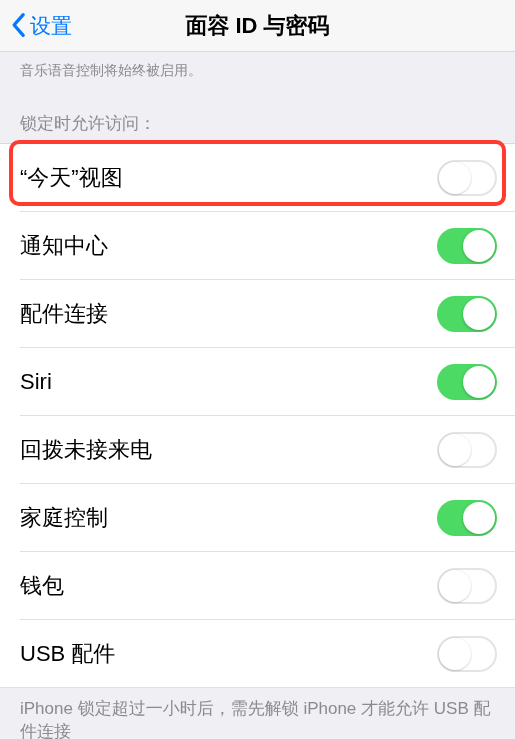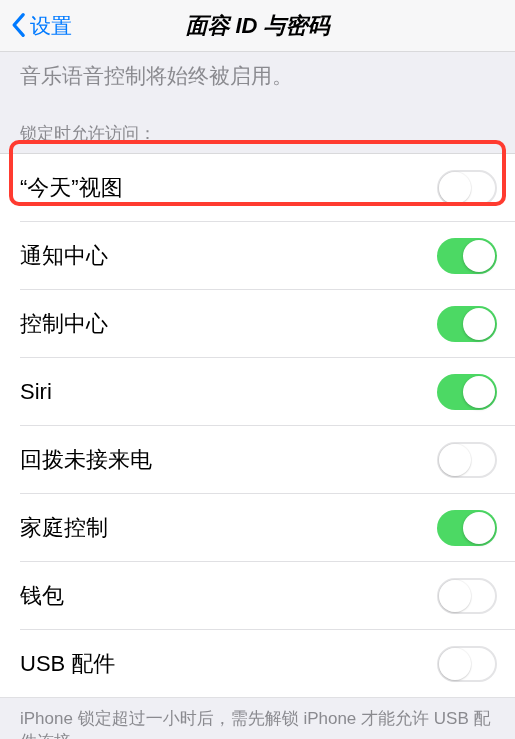--- a/index.html
+++ b/index.html
@@ -35,26 +35,25 @@
       height: 26px;
       margin-right: 4px;
     }
     .title {
       position: absolute;
       left: 50%;
       transform: translateX(-50%);
       font-size: 22px;
       font-weight: 600;
       color: #000;
-      font-style: italic;
     }
     .truncated {
       padding: 10px 20px 0 20px;
       color: #8a8a8f;
-      font-size: 21px;
+      font-size: 14px;
     }
     .section-header {
       padding: 32px 20px 8px 20px;
       color: #8a8a8f;
       font-size: 17px;
     }
     .list {
       background: #fff;
     }
     .row {
@@ -153,21 +152,21 @@
         <div class="toggle-knob"></div>
       </div>
     </div>
     <div class="row">
       <div class="row-label">通知中心</div>
       <div class="toggle on">
         <div class="toggle-knob"></div>
       </div>
     </div>
     <div class="row">
-      <div class="row-label">控制中心</div>
+      <div class="row-label">配件连接</div>
       <div class="toggle on">
         <div class="toggle-knob"></div>
       </div>
     </div>
     <div class="row">
       <div class="row-label">Siri</div>
       <div class="toggle on">
         <div class="toggle-knob"></div>
       </div>
     </div>

